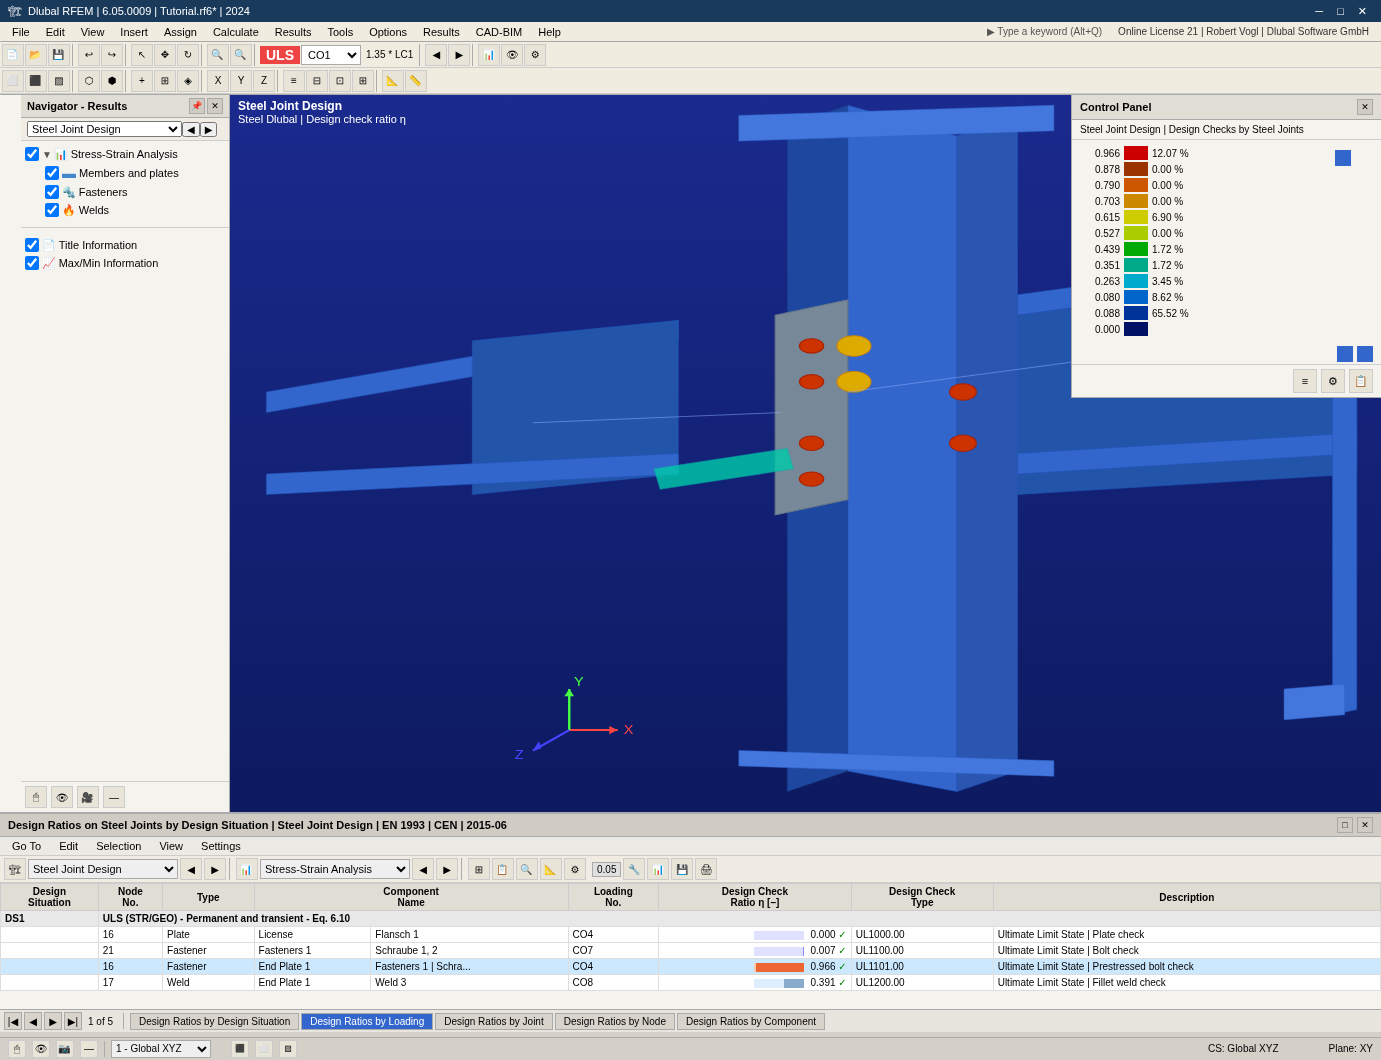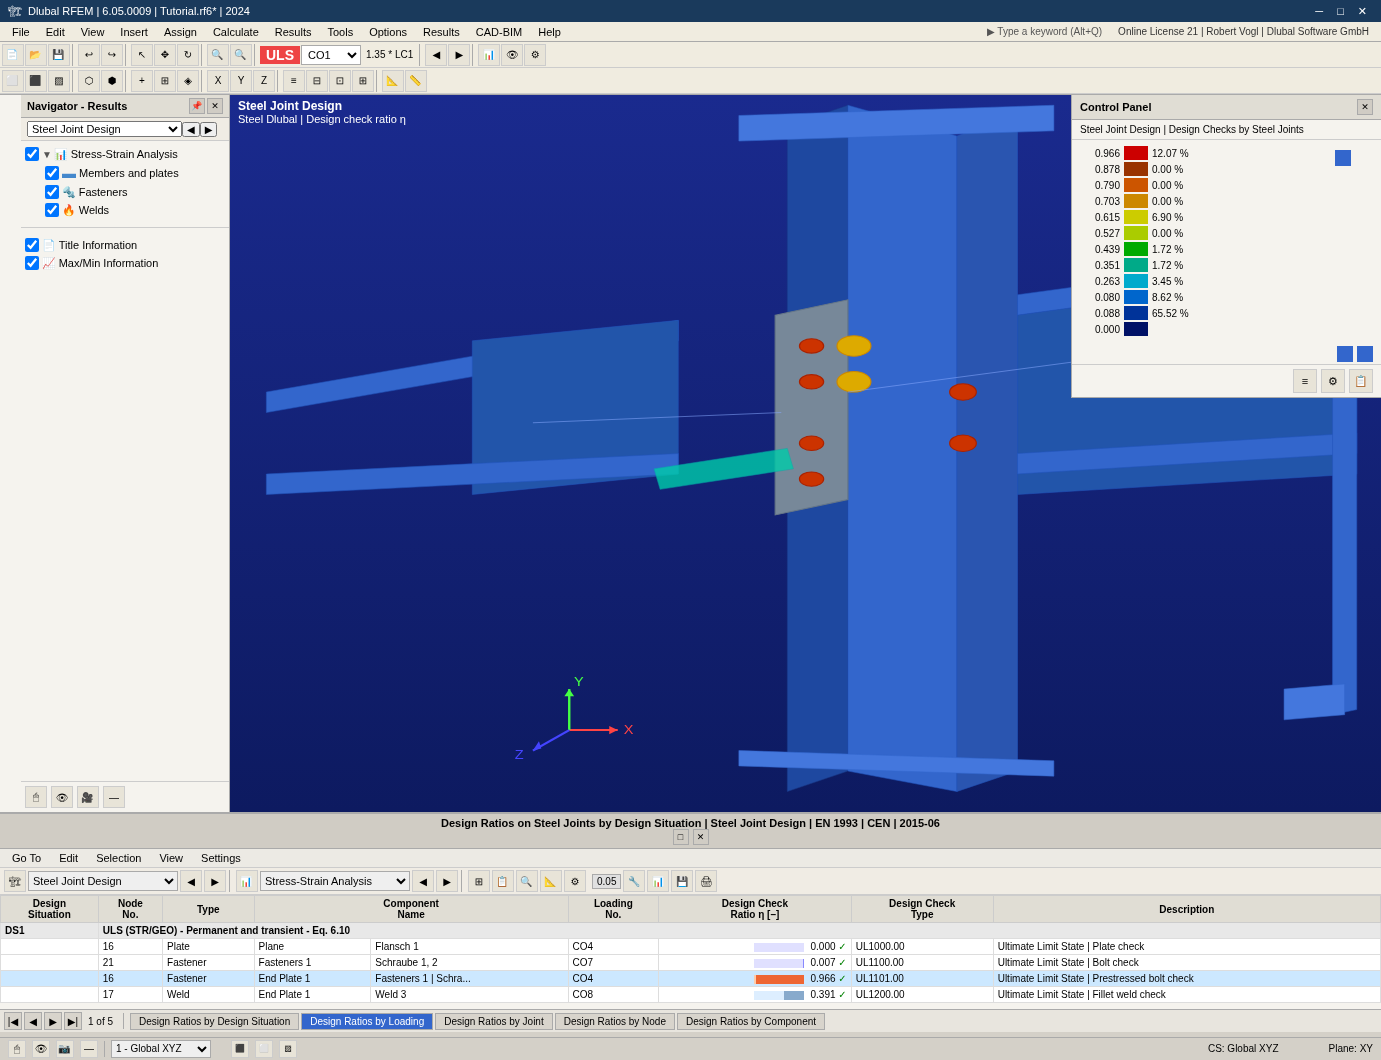--- a/index.html
+++ b/index.html
@@ -200,21 +200,20 @@
     }
     .bp-title-bar {
       background: #d0ccc4;
       padding: 3px 8px;
       font-size: 11px;
       font-weight: bold;
       border-bottom: 1px solid #aaa;
       display: flex;
       justify-content: space-between;
       align-items: center;
-      flex-direction: column;
     }
     .bp-menu-bar {
       display: flex;
       align-items: center;
       padding: 2px 4px;
       gap: 2px;
       border-bottom: 1px solid #ccc;
       background: #eceae4;
     }
     .bp-menu-item { padding: 1px 8px; cursor: pointer; font-size: 11px; }
@@ -699,21 +698,21 @@
 
           <tr class="row-ds">
             <td>DS1</td>
             <td colspan="8">ULS (STR/GEO) - Permanent and transient - Eq. 6.10</td>
           </tr>
 
           <tr class="row-normal">
             <td></td>
             <td>16</td>
             <td>Plate</td>
-            <td>Plane</td>
+            <td>License</td>
             <td>Flansch 1</td>
             <td>CO4</td>
             <td style="text-align:right;">
               <span style="display:inline-block; width:50px; height:9px; background:#e0e0ff; vertical-align:middle; margin-right:4px;"></span>
               0.000 <span style="color:green;">✓</span>
             </td>
             <td>UL1000.00</td>
             <td>Ultimate Limit State | Plate check</td>
           </tr>
 

